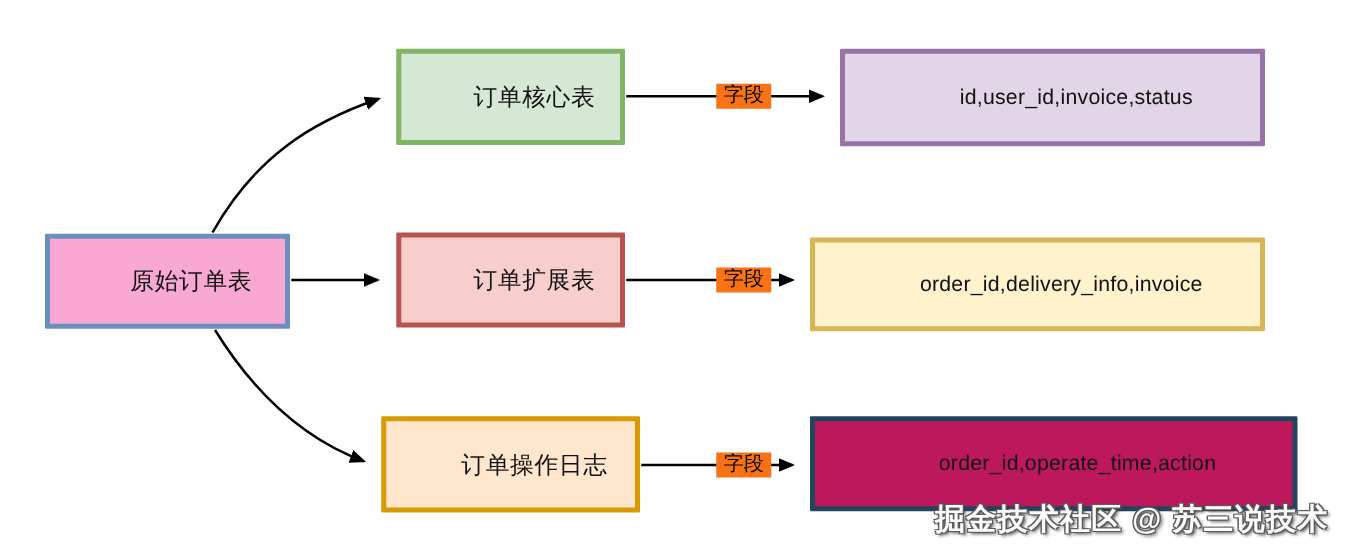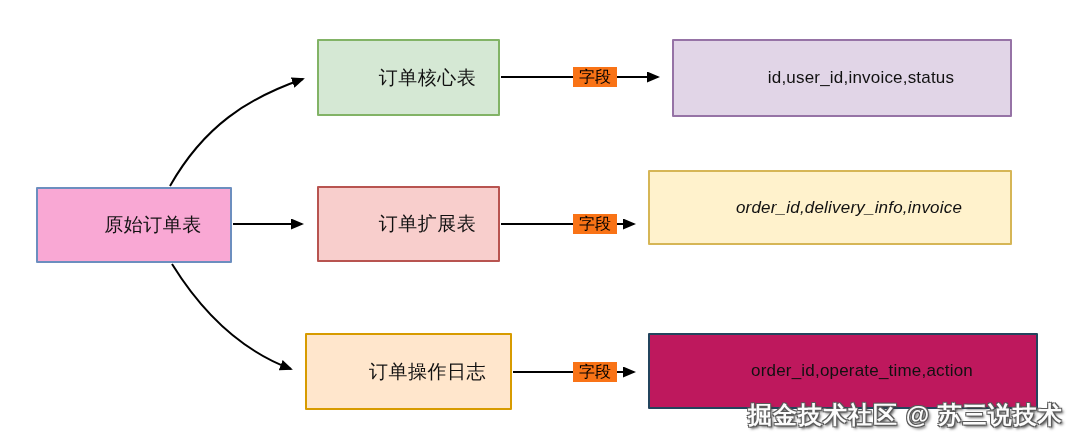--- a/index.html
+++ b/index.html
@@ -22,36 +22,36 @@
     width: 1080px;
     height: 445px;
     pointer-events: none;
   }
   .node {
     position: absolute;
     display: flex;
     align-items: center;
     justify-content: center;
     box-sizing: border-box;
-    border: 2px solid #ef4444;
+    border: 4px solid #ef4444;
     border-radius: 1px;
     font-size: 19px;
     color: #111111;
     letter-spacing: 0.5px;
     padding-left: 38px;
   }
   .node.fields { font-size: 17px; letter-spacing: 0.2px; }
 
   
   .n-source { left: 36px;  top: 187px; width: 196px; height: 76px; }
   .n-core   { left: 317px; top: 39px;  width: 183px; height: 77px; }
   .n-ext    { left: 317px; top: 186px; width: 183px; height: 76px; }
   .n-log    { left: 305px; top: 333px; width: 207px; height: 77px; }
   .n-f1     { left: 672px; top: 39px;  width: 340px; height: 78px; }
-  .n-f2     { left: 648px; top: 170px; width: 364px; height: 75px; font-style: italic; }
+  .n-f2     { left: 648px; top: 190px; width: 364px; height: 75px; }
   .n-f3     { left: 648px; top: 333px; width: 390px; height: 76px; }
 
   
   .c-blue     { background: #f9a8d4; border-color: #6c8ebf; }
   .c-green    { background: #d5e8d4; border-color: #82b366; }
   .c-red      { background: #f8cecc; border-color: #b85450; }
   .c-orange   { background: #ffe6cc; border-color: #d79b00; }
   .c-purple   { background: #e1d5e7; border-color: #9673a6; }
   .c-yellow   { background: #fff2cc; border-color: #d6b656; }
   .c-bluegray { background: #be185d; border-color: #23445d; }

